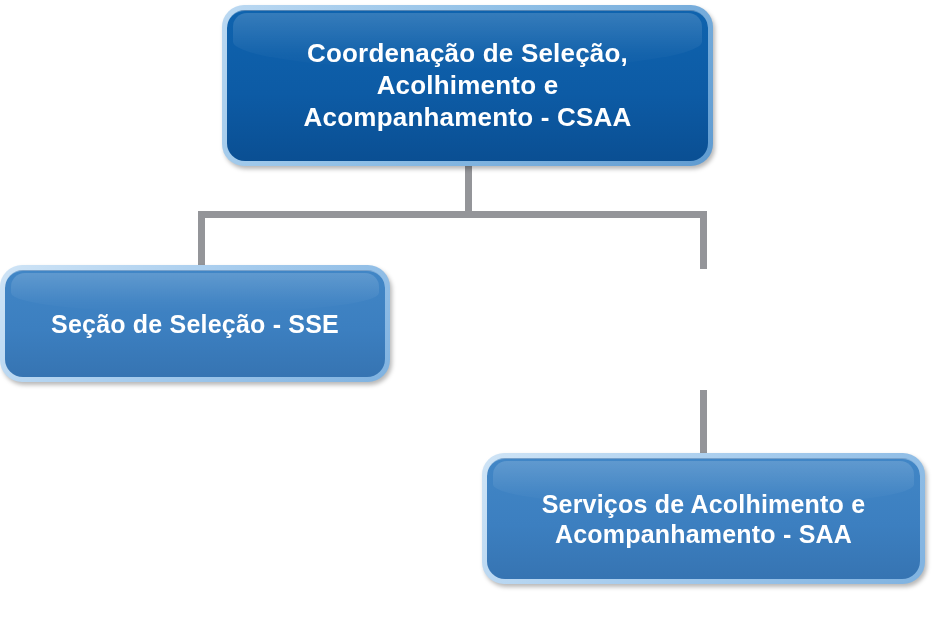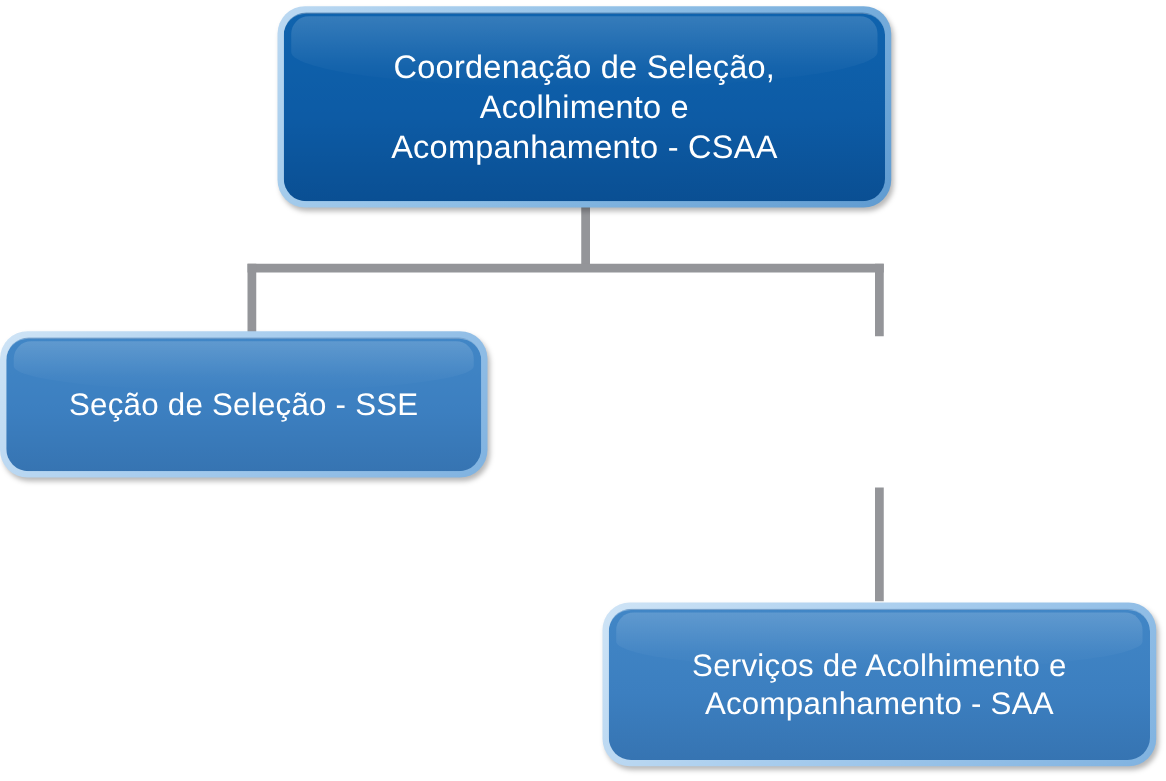--- a/index.html
+++ b/index.html
@@ -35,20 +35,21 @@
     z-index: 2;
     box-sizing: border-box;
     border-radius: 22px;
     display: flex;
     align-items: center;
     justify-content: center;
     text-align: center;
     
     padding: 5px;
     filter: drop-shadow(2px 3px 2px rgba(0, 0, 0, 0.28));
+    font-weight: bold;
   }
 
   .node .inner {
     width: 100%;
     height: 100%;
     box-sizing: border-box;
     border-radius: 18px;
     display: flex;
     align-items: center;
     justify-content: center;
@@ -120,20 +121,20 @@
     </div>
   </div>
 
   <div class="node medium" style="left: 0px; top: 265px; width: 390px; height: 117px; font-size: 25px;">
     <div class="inner">
       <span class="label">Seção de Seleção - SSE</span>
     </div>
   </div>
 
 
-  <div class="node medium" style="left: 482px; top: 482px; width: 443px; height: 131px; font-size: 25px;">
+  <div class="node medium" style="left: 482px; top: 453px; width: 443px; height: 131px; font-size: 25px;">
     <div class="inner">
       <span class="label">Serviços de Acolhimento e
 Acompanhamento - SAA</span>
     </div>
   </div>
 
 </div>
 
 </body></html>

